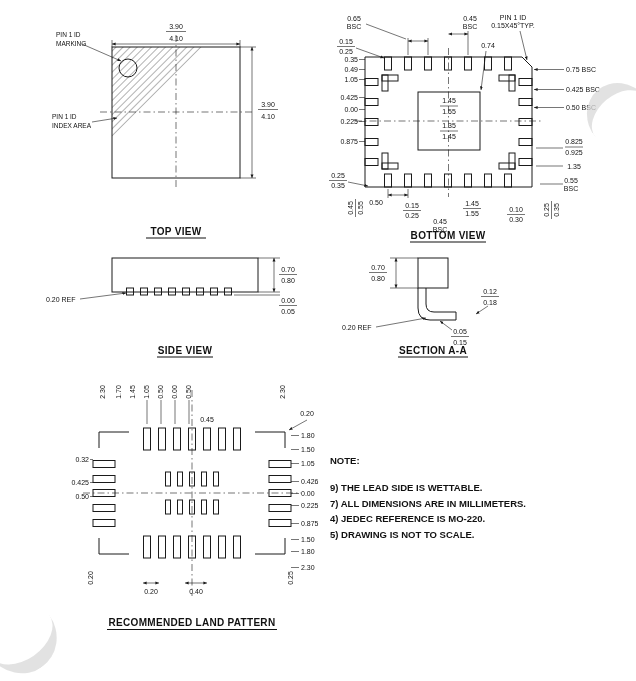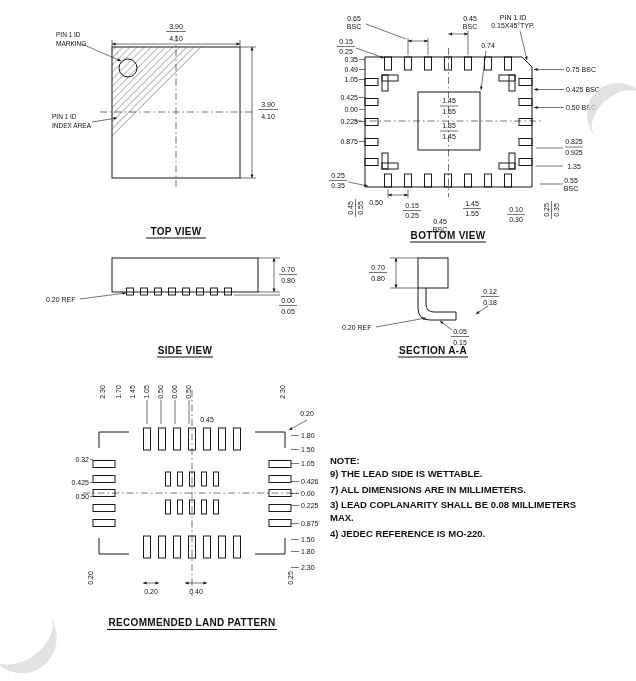--- a/index.html
+++ b/index.html
@@ -12,21 +12,21 @@
   .thin { stroke:#1a1a1a; stroke-width:0.6; fill:none; }
   .cl   { stroke:#1a1a1a; stroke-width:0.6; stroke-dasharray:7 3 1.5 3; fill:none; }
   text  { font-family:"Liberation Sans", sans-serif; fill:#111; }
   .dim  { font-size:7px; text-anchor:middle; }
   .dimL { font-size:7px; text-anchor:end; }
   .dimR { font-size:7px; text-anchor:start; }
   .lbl  { font-size:6.5px; text-anchor:start; }
   .ttl  { font-size:10px; font-weight:bold; text-anchor:middle; letter-spacing:.3px; }
   .notes { position:absolute; left:330px; top:455px; width:268px;
            font-weight:bold; font-size:9.5px; color:#111; line-height:1.35; }
-  .notes .heading { margin-bottom:0; }
+  .notes .heading { margin-bottom:14px; }
   .notes .note-item { margin-bottom:3px; }
   .swoosh { position:absolute; border-radius:50%; opacity:.75; }
   .sw1 { left:588px; top:82px;  width:64px; height:56px; border-top:13px solid #d9d9d9; transform:rotate(-40deg); }
   .sw2 { left:-16px; top:598px; width:72px; height:62px; border-bottom:14px solid #d9d9d9; transform:rotate(-35deg); }
 </style>
 </head>
 <body>
 
 <svg class="panel" style="left:20px;top:8px" width="300" height="240">
   <defs>
@@ -397,18 +397,18 @@
   <text class="dim" x="141" y="222">0.40</text>
   <text class="dim" transform="rotate(-90 236 206)" x="236" y="208">0.25</text>
   <text class="ttl" x="137" y="254">RECOMMENDED LAND PATTERN</text>
   <line x1="52" y1="257.5" x2="222" y2="257.5" stroke="#111" stroke-width="1.2"></line>
 </svg>
 
 <div class="notes">
   <div class="heading">NOTE:</div>
   <div class="note-item">9) THE LEAD SIDE IS WETTABLE.</div>
   <div class="note-item">7) ALL DIMENSIONS ARE IN MILLIMETERS.</div>
-  <div class="note-item">3) LEAD COPLANARITY SHALL BE 0.08 MILLIMETERS MAX.</div>
   <div class="note-item">4) JEDEC REFERENCE IS MO-220.</div>
+  <div class="note-item">5) DRAWING IS NOT TO SCALE.</div>
 </div>
 
 <div class="swoosh sw1"></div>
 <div class="swoosh sw2"></div>
 
 </body></html>

